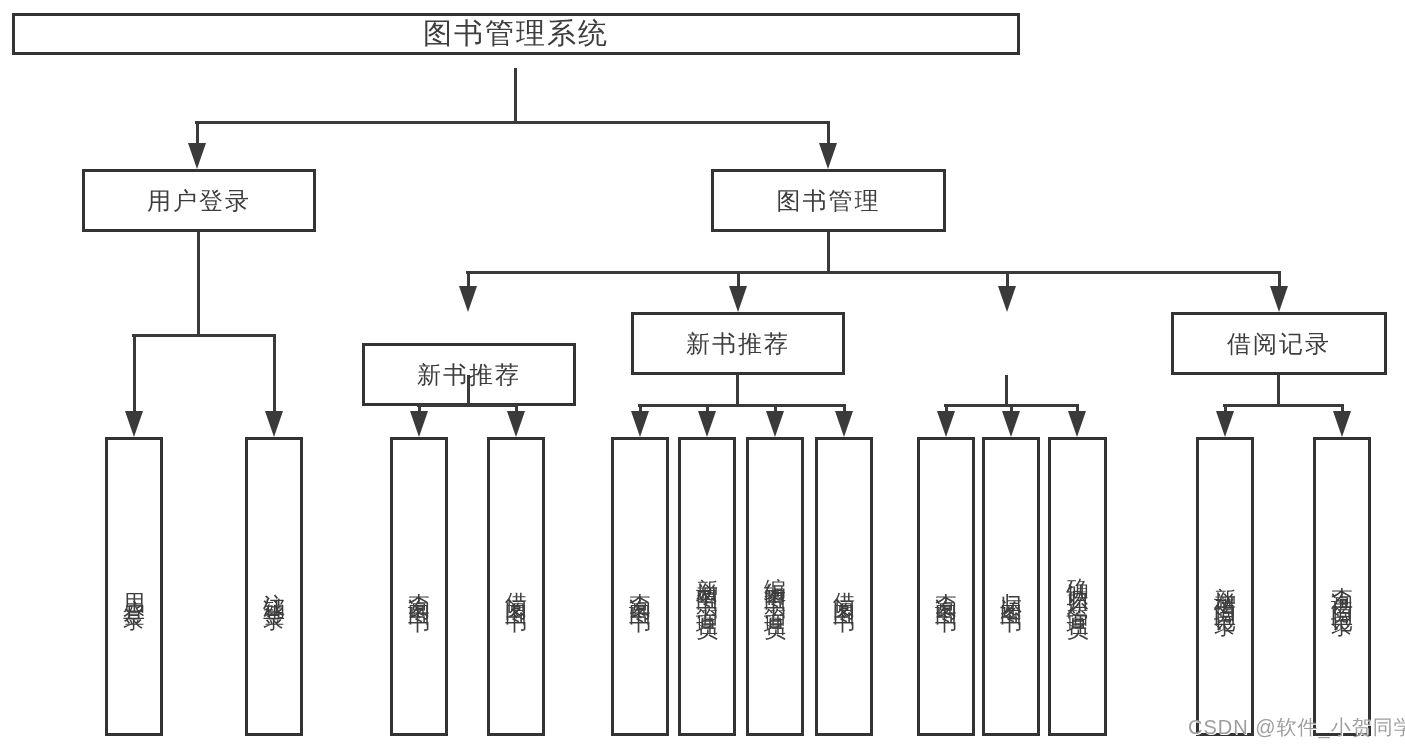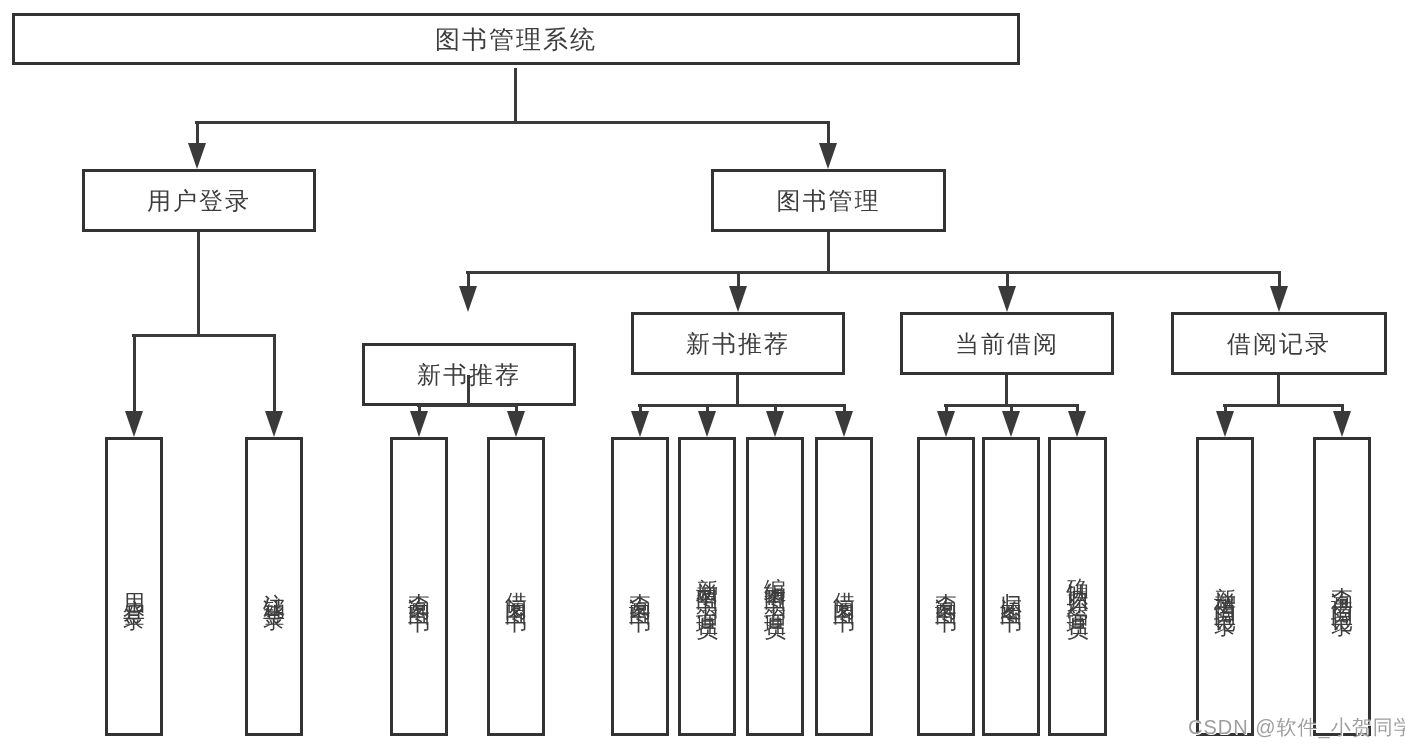--- a/index.html
+++ b/index.html
@@ -52,31 +52,30 @@
     letter-spacing:1px;
     text-shadow:1px 1px 0 #ffffff;
     white-space:nowrap;
   }
 </style>
 </head>
 <body>
 
 <div class="canvas">
 
-  <div class="box" style="left:12px;top:13px;width:1008px;height:52px;font-size:25px;">图书管理系统</div>
+  <div class="box" style="left:12px;top:13px;width:1008px;height:42px;font-size:29px;">图书管理系统</div>
 
   <div class="box" style="left:82px;top:169px;width:234px;height:63px;">用户登录</div>
 
   <div class="box" style="left:711px;top:169px;width:235px;height:63px;text-align:center;">图书管理</div>
 
   <div class="box" style="left:362px;top:312px;width:214px;height:63px;margin-top:31px;">新书推荐</div>
 
   <div class="box" style="left:631px;top:312px;width:214px;height:63px;">新书推荐</div>
 
-  <div class="box" style="left:900px;top:312px;width:214px;height:63px;">当前借阅</div>
 
   <div class="box" style="left:1171px;top:312px;width:216px;height:63px;">借阅记录</div>
 
   <div class="box vbox" style="left:105px;top:437px;width:58px;height:299px;">用户登录</div>
   <div class="box vbox" style="left:245px;top:437px;width:58px;height:299px;">注销登录</div>
 
   <div class="box vbox" style="left:390px;top:437px;width:58px;height:299px;">查询图书</div>
   <div class="box vbox" style="left:487px;top:437px;width:58px;height:299px;">借阅图书</div>
 
   <div class="box vbox" style="left:611px;top:437px;width:58px;height:299px;">查询图书</div>

